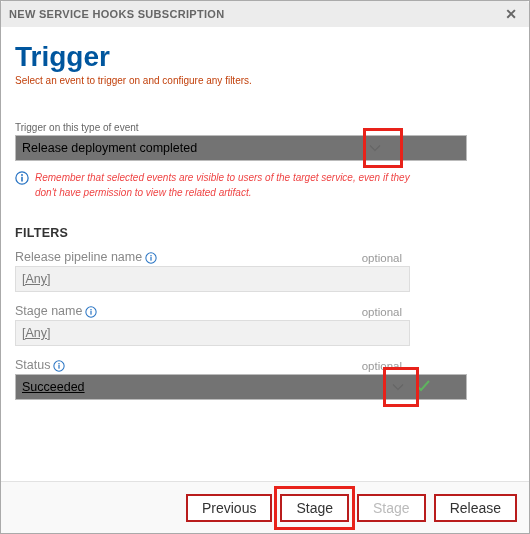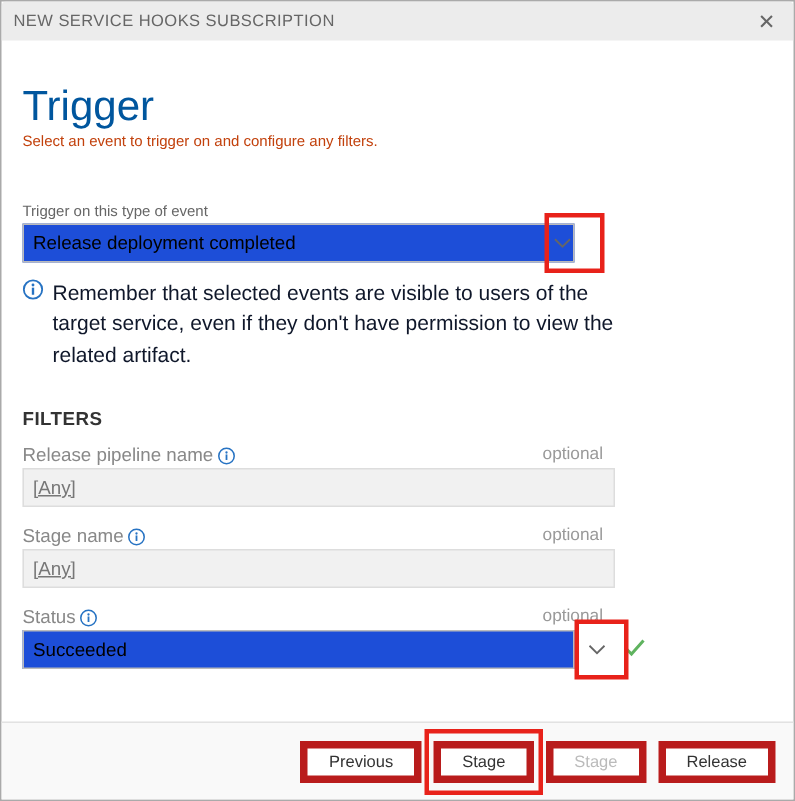--- a/index.html
+++ b/index.html
@@ -1,44 +1,44 @@
 <!DOCTYPE html>
 <html><head>
 <meta charset="utf-8">
 <style>
   :root { --gray-border:#ccc; --gray-text:#666; --highlight:#e8221a; --blue:#00569e; }
   * { box-sizing: border-box; font-family: "Segoe UI", Arial, sans-serif; }
   body { margin:0; width:530px; height:534px; border:1px solid #aaa; position:relative; color:#333; background:#fff; }
-  .titlebar { height:26px; background:#ececec; display:flex; align-items:center; padding:0 8px; border-top-left-radius:3px; border-top-right-radius:3px; }
+  .titlebar { height:26px; background:#ececec; display:flex; align-items:center; padding:0 8px; border-top-left-radius:3px; border-top-right-radius:3px;font-weight:bold; }
   .titlebar .title { font-size:11px; letter-spacing:0.3px; color:#666; }
   .titlebar .close { margin-left:auto; width:20px; text-align:center; color:#666; cursor:pointer; font-size:14px; }
   .content { padding:12px 14px 0 14px; }
-  h1.trigger { color:var(--blue); font-weight:400; font-size:28px; margin:16px 0 2px 0; }
+  h1.trigger { color:var(--blue); font-weight:700; font-size:28px; margin:2px 0 2px 0; }
   .subtitle { font-size:10px; color:#c2410c; margin:2px 0 36px 0; }
   .field-label { font-size:10px; color:#666; margin-bottom:2px; display:block; }
   .select-row { position:relative; margin-bottom:10px; }
-  .select-row select, .select-row .sel { width:368px; height:26px; border:1px solid #bbb; font-size:12.5px; padding:2px 6px; -webkit-appearance:none; -moz-appearance:none; appearance:none; background:#1d4ed8; }
+  .select-row select, .select-row .sel { width:452px; height:26px; border:1px solid #bbb; font-size:12.5px; padding:2px 6px; -webkit-appearance:none; -moz-appearance:none; appearance:none; background:#737373; }
   .chev { position:absolute; left:348px; top:0; width:24px; height:26px; display:flex; align-items:center; justify-content:center; pointer-events:none; }
   .chev svg { width:12px; height:12px; }
   .hl-box { position:absolute; border:3px solid var(--highlight); pointer-events:none; }
-  .info-row { display:flex; font-size:14px; color:#0f172a; line-height:1.45; max-width:415px; margin-top:6px; }
+  .info-row { display:flex; font-size:10px; color:#ef4444; line-height:1.45; max-width:415px; margin-top:6px;font-style:italic; }
   .info-icon { width:15px; flex:0 0 15px; margin-right:5px; }
   .info-icon svg { width:14px; height:14px; }
   .filters-head { font-weight:700; font-size:12.5px; letter-spacing:0.3px; margin:26px 0 10px 0; }
   .filter-block { margin-bottom:12px; }
-  .filter-label-row { display:flex; align-items:center; font-size:12.5px; color:#888; margin-bottom:2px; }
+  .filter-label-row { display:flex; align-items:flex-end; font-size:12.5px; color:#888; margin-bottom:2px; }
   .filter-label-row .opt { margin-left:auto; font-size:11.5px; color:#999; margin-right:8px; }
   .filter-label-row .lbl { margin-right:3px; }
   .help-icon svg { width:12px; height:12px; vertical-align:middle; }
   .disabled-input { width:395px; height:26px; background:#f1f1f1; border:1px solid #ddd; color:#777; font-size:12.5px; padding:4px 6px;text-decoration:underline; }
-  .status-select { width:395px; background:#fff; }
+  .status-select { width:395px; background:#fff;text-decoration:underline; }
   .green-check { position:absolute; left:400px; top:4px; }
   .green-check svg { width:16px; height:16px; }
   .footer { position:absolute; bottom:0; left:0; right:0; height:52px; background:#f9f9f9; border-top:1px solid #e2e2e2; display:flex; align-items:center; justify-content:flex-end; padding:0 12px; gap:8px; }
-  .footer button { height:28px; padding:0 14px; font-size:11px; border:5px solid #b91c1c; background:#fff; color:#333; cursor:pointer; }
+  .footer button { height:28px; padding:0 14px; font-size:14px; border:2px solid #b91c1c; background:#fff; color:#333; cursor:pointer; }
   .footer button.dis { color:#bbb; cursor:default; }
   .w372 { width:372px; }
 </style>
 </head>
 <body>
 
 <div class="titlebar">
   <span class="title">NEW SERVICE HOOKS SUBSCRIPTION</span>
   <span class="close">✕</span>
 </div>

